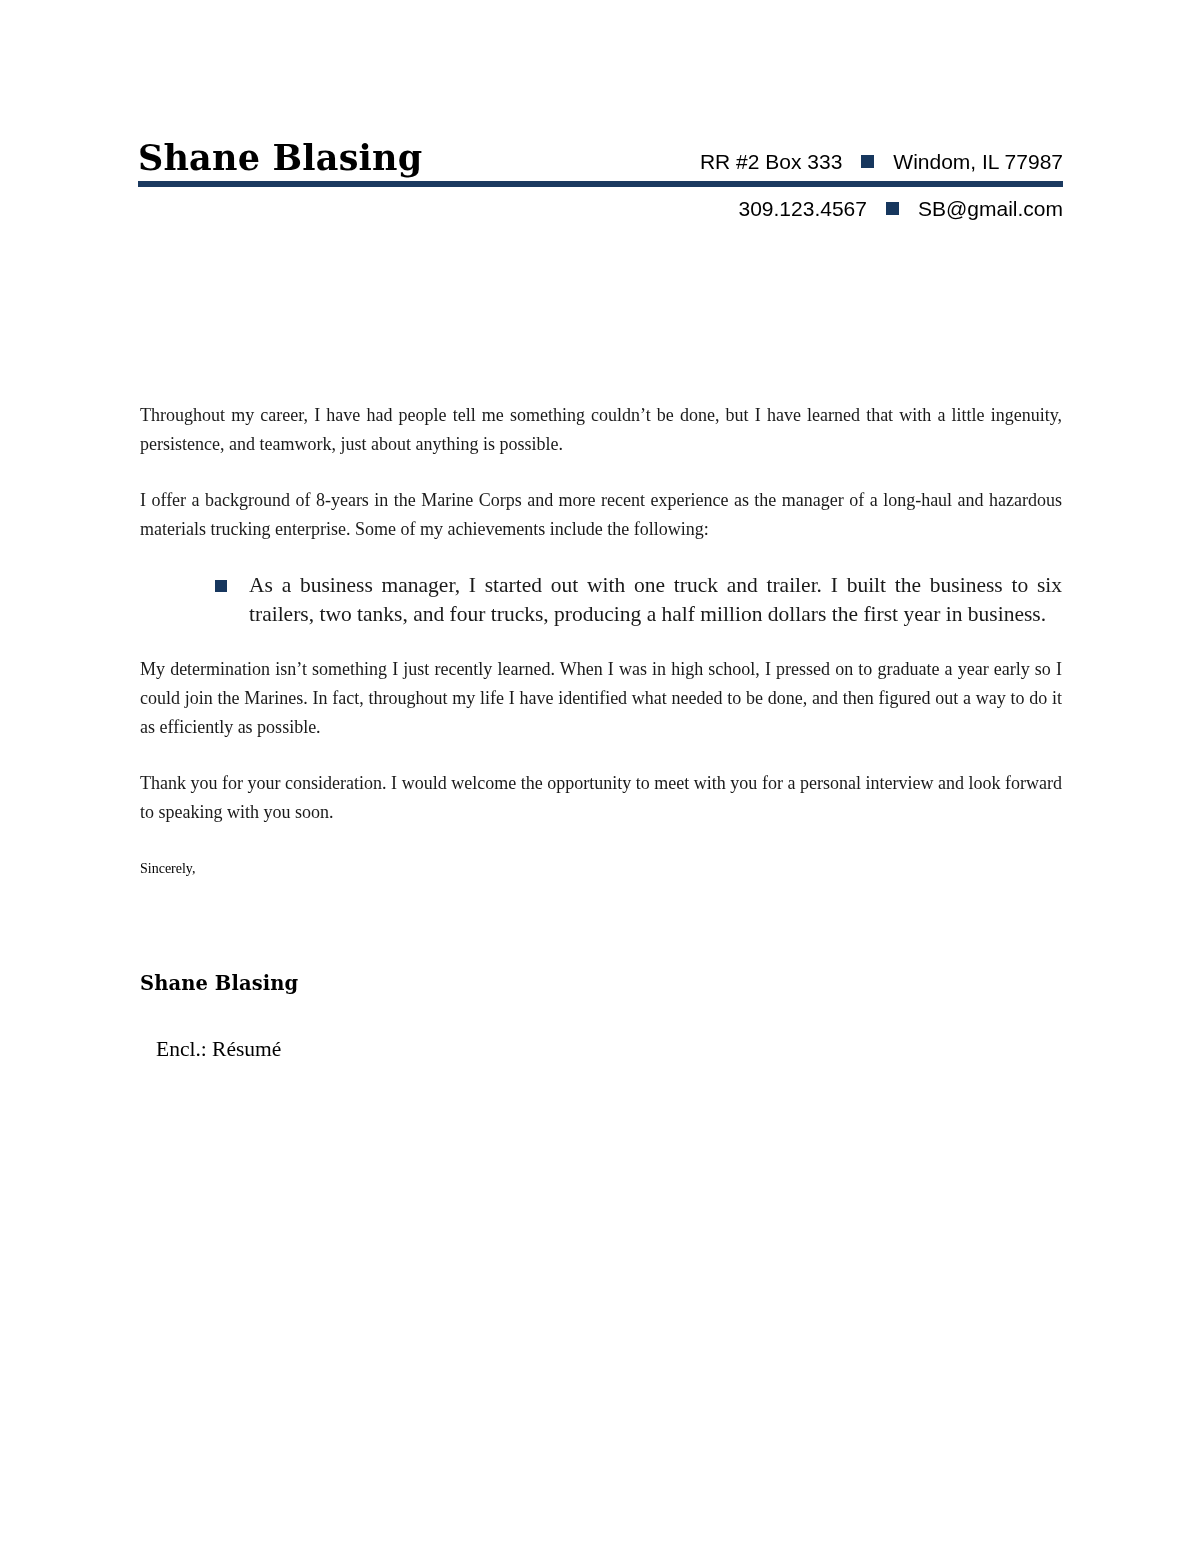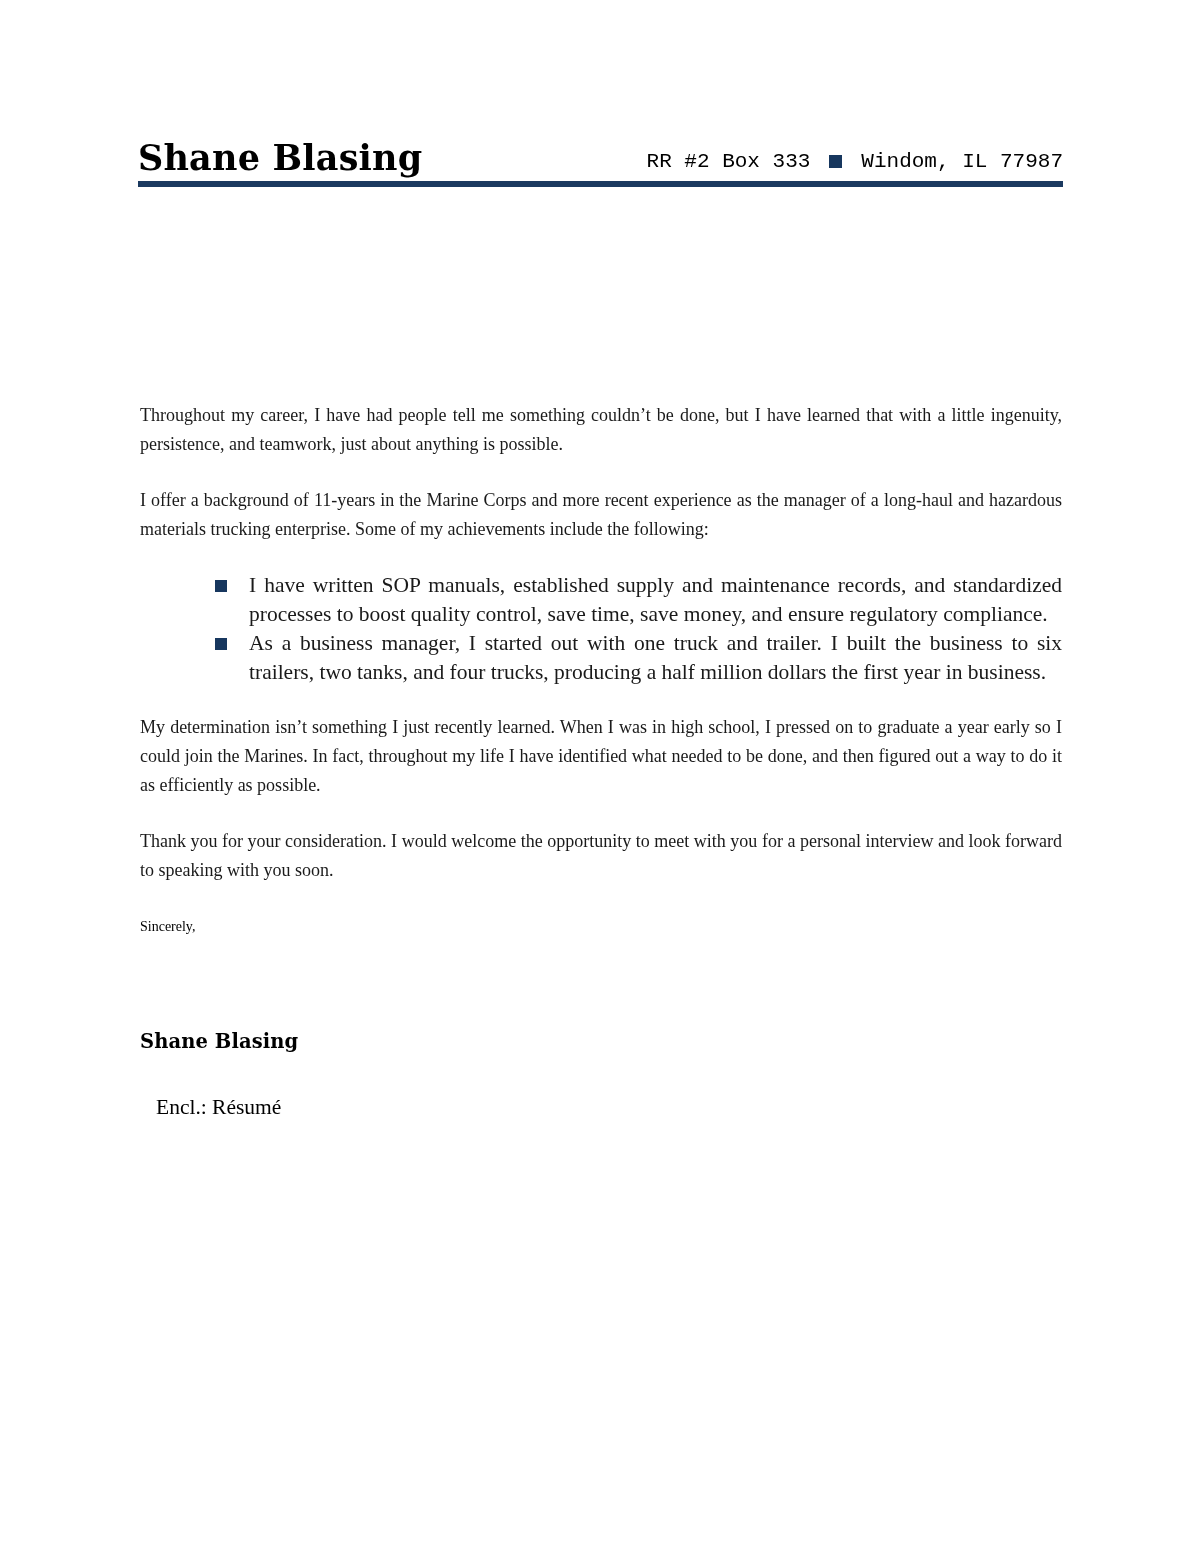--- a/index.html
+++ b/index.html
@@ -44,21 +44,21 @@
     font-family: "DejaVu Serif", "Liberation Serif", serif;
     font-weight: bold;
     font-size: 35px;
     line-height: 40px;
     letter-spacing: 0.2px;
     color: #000000;
     white-space: nowrap;
   }
 
   .contact-line {
-    font-family: Liberation Mono, monospace;
+    font-family: Liberation Sans, sans-serif;
     font-size: 21px;
     line-height: 26px;
     color: #000000;
     white-space: nowrap;
     display: flex;
     align-items: center;
     padding-bottom: 3px;
   }
 
   .contact-line-2 {
@@ -164,34 +164,35 @@
 
       <div class="contact-line contact-line-1">
         <span>RR #2 Box 333</span>
         <span class="sep-square"></span>
         <span>Windom, IL 77987</span>
       </div>
     </div>
 
     <div class="header-rule"></div>
 
+    <div class="contact-line contact-line-2">
+      <span>309.123.4567</span>
+      <span class="sep-square"></span>
+      <span>SB@gmail.com</span>
+    </div>
 
   </div>
 
   <div class="letter-body">
 
     <p class="para">Throughout my career, I have had people tell me something couldn’t be done, but I have learned that with a little ingenuity, persistence, and teamwork, just about anything is possible.</p>
 
-    <p class="para">I offer a background of 11-years in the Marine Corps and more recent experience as the manager of a long-haul and hazardous materials trucking enterprise. Some of my achievements include the following:</p>
+    <p class="para">I offer a background of 8-years in the Marine Corps and more recent experience as the manager of a long-haul and hazardous materials trucking enterprise. Some of my achievements include the following:</p>
 
     <ul class="achievements">
-      <li>
-        <span class="bullet-square"></span>
-        <span>I have written SOP manuals, established supply and maintenance records, and standardized processes to boost quality control, save time, save money, and ensure regulatory compliance.</span>
-      </li>
       <li>
         <span class="bullet-square"></span>
         <span>As a business manager, I started out with one truck and trailer. I built the business to six trailers, two tanks, and four trucks, producing a half million dollars the first year in business.</span>
       </li>
     </ul>
 
     <p class="para">My determination isn’t something I just recently learned. When I was in high school, I pressed on to graduate a year early so I could join the Marines. In fact, throughout my life I have identified what needed to be done, and then figured out a way to do it as efficiently as possible.</p>
 
     <p class="para">Thank you for your consideration. I would welcome the opportunity to meet with you for a personal interview and look forward to speaking with you soon.</p>
 

